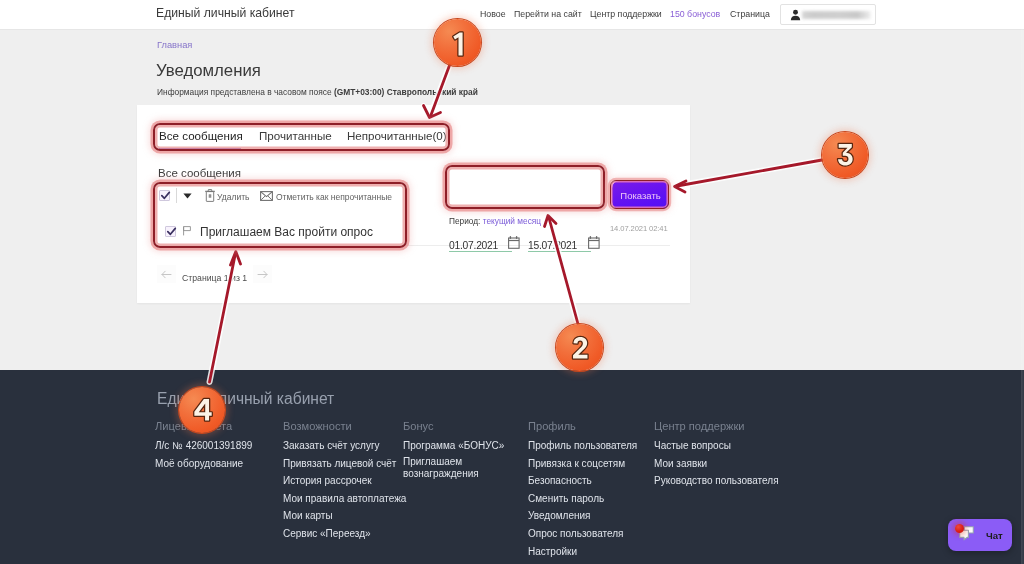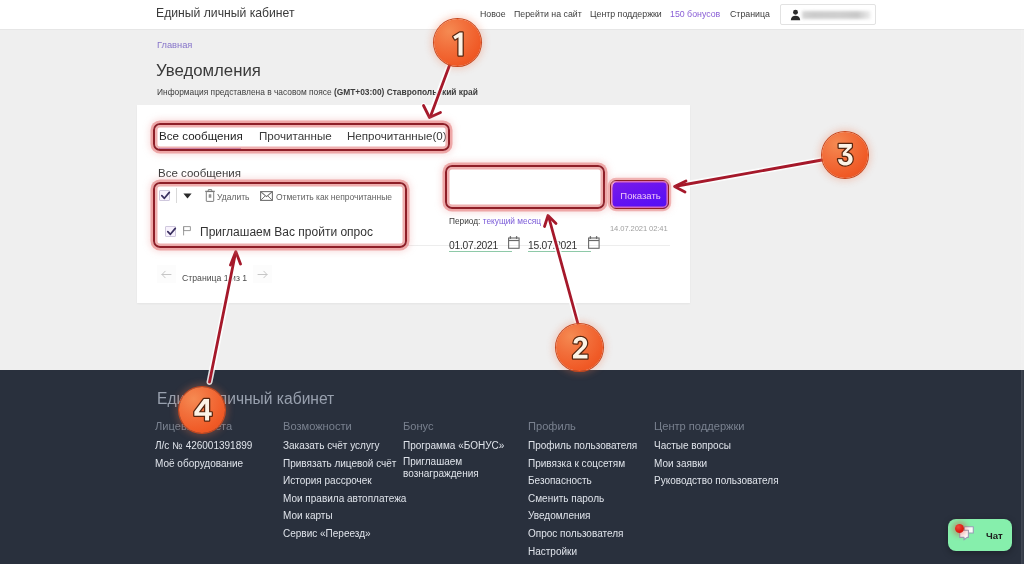--- a/index.html
+++ b/index.html
@@ -76,21 +76,21 @@
   
   .footer{position:absolute;left:0;top:370px;width:1024px;height:194px;background:#29303d;}
   .scrollgutter{position:absolute;right:0;top:0;width:3px;height:564px;
      background:linear-gradient(90deg,rgba(255,255,255,.12),rgba(255,255,255,.04));}
   .ftitle{position:absolute;left:157px;top:390px;font-size:15.6px;color:#98a0ae;}
   .fcol{position:absolute;top:418px;}
   .fhead{position:absolute;top:2px;font-size:11.1px;color:#79818f;white-space:nowrap;}
   .fitem{position:absolute;font-size:10px;color:#dfe3ea;white-space:nowrap;cursor:pointer;line-height:1.5;}
 
   
-  .chat{position:absolute;left:948px;top:519px;width:64px;height:32px;background:#86efac;
+  .chat{position:absolute;left:948px;top:519px;width:64px;height:32px;background:#8b5cf6;
         border-radius:8px;box-shadow:0 2px 7px rgba(0,0,0,.30);cursor:pointer;}
   .chat .ctxt{position:absolute;left:38px;top:11px;font-size:9.6px;color:#1c1c1c;font-weight:bold;}
   .chat .cbubble{position:absolute;left:11px;top:7px;}
   .chat .cdot{position:absolute;left:7px;top:5px;width:9px;height:9px;border-radius:50%;
       background:radial-gradient(circle at 36% 32%,#ef4a3c 0%,#dc1f14 55%,#c9120a 100%);
       box-shadow:0 0 5px 3px rgba(220,40,25,.32);}
 
   
   .hl.hlbtn{border-radius:6px;border-width:1.6px;
       box-shadow:inset 0 0 0 1.6px rgba(234,120,180,.85),

